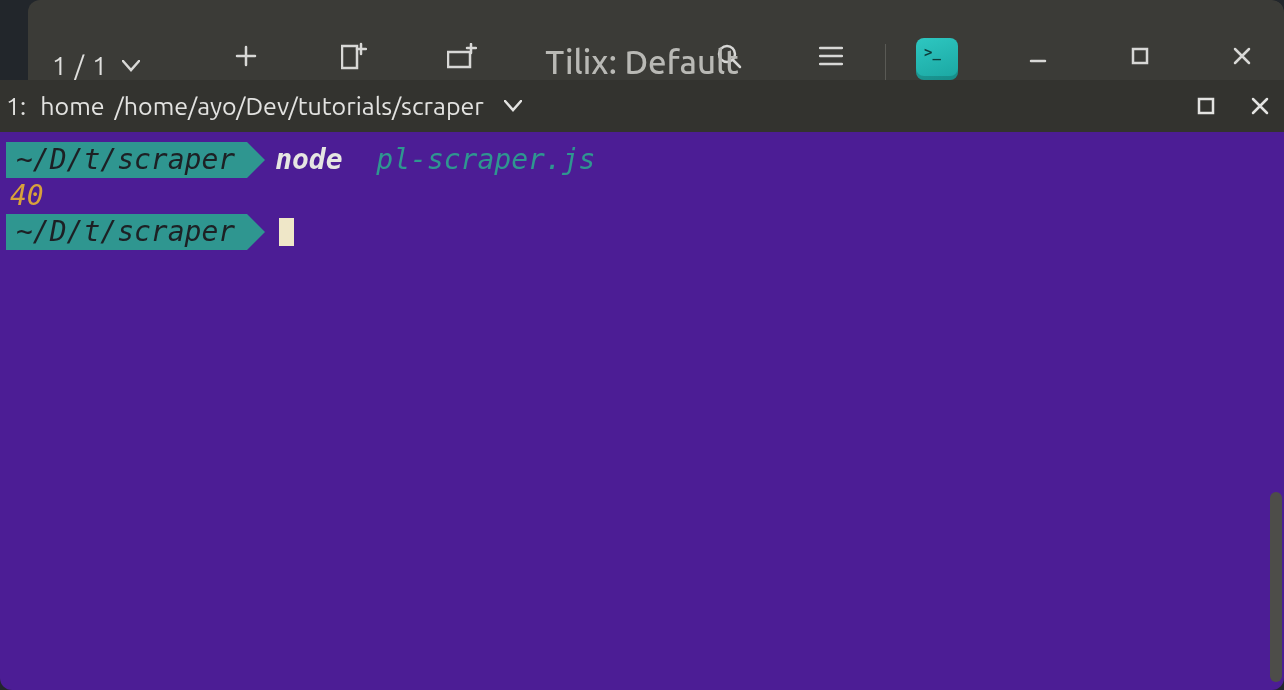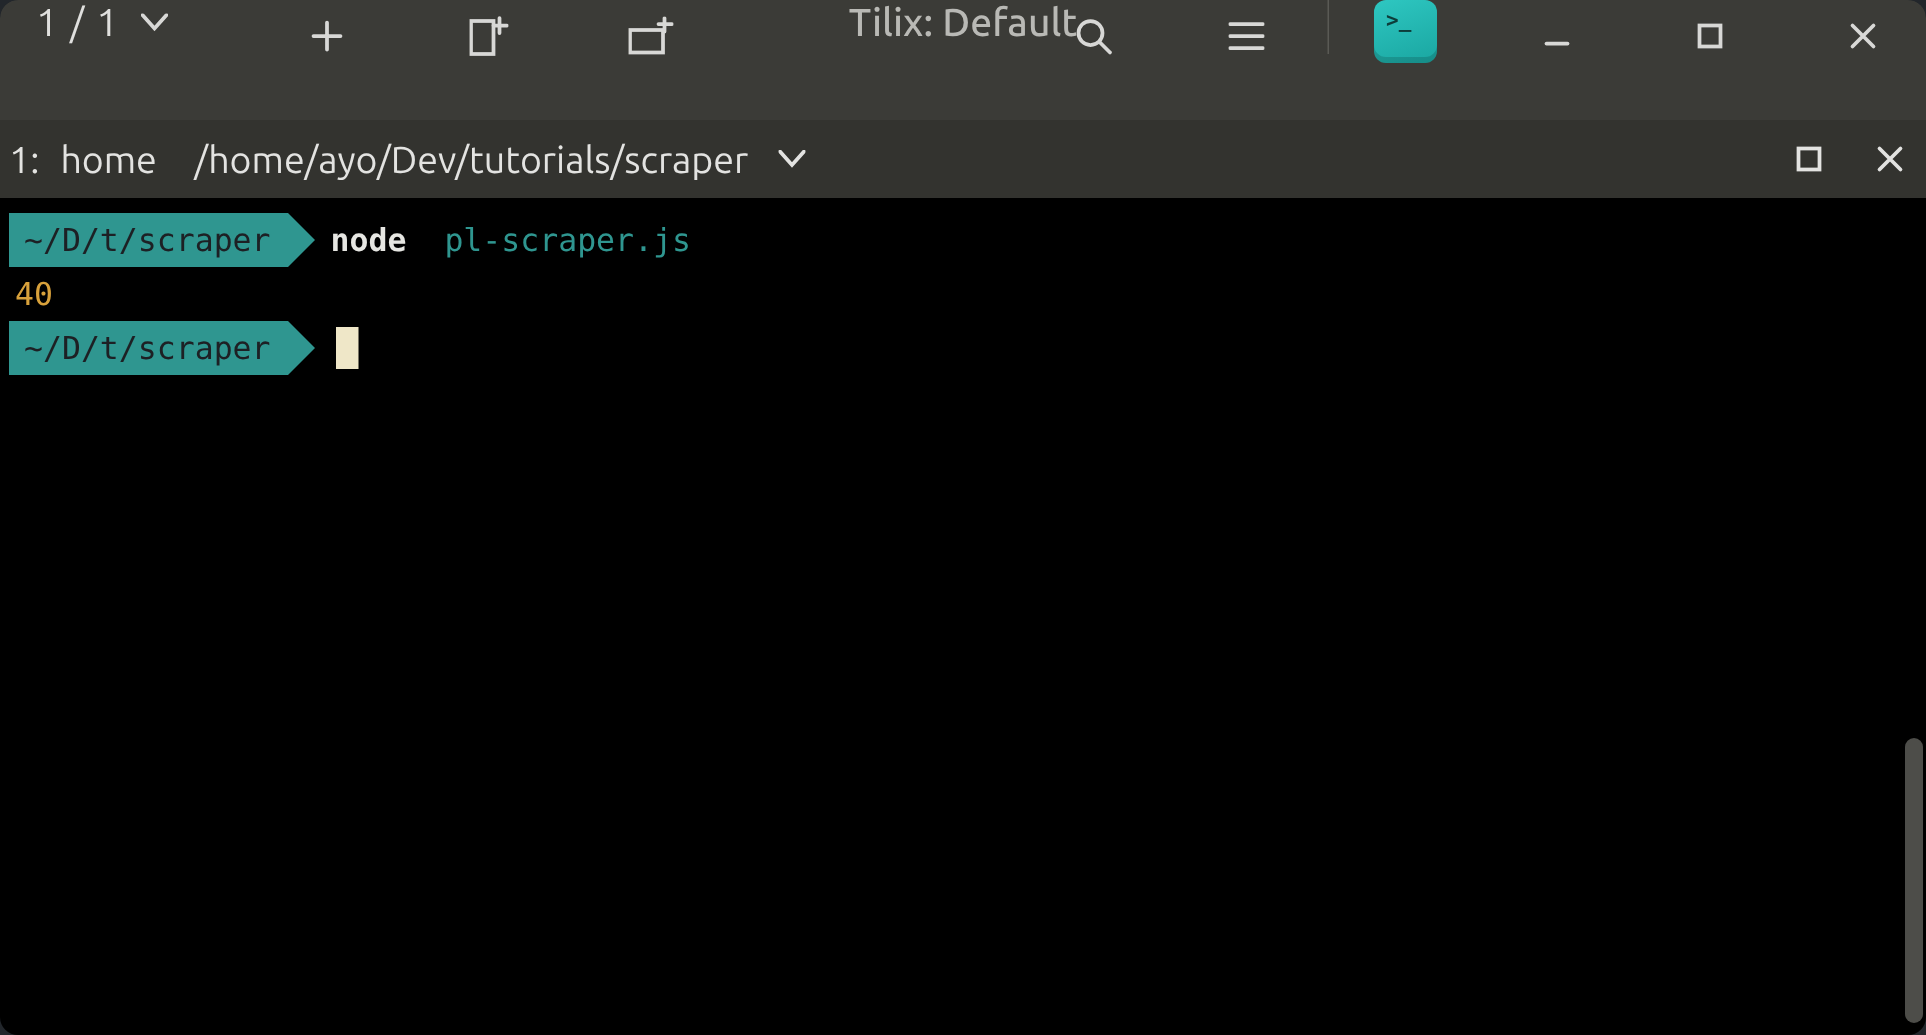--- a/index.html
+++ b/index.html
@@ -7,43 +7,44 @@
   body {
     font-family: "Ubuntu", "Cantarell", sans-serif;
     background: #22262b;
     color: #d8d8d6;
     border-radius: 12px;
   }
   .titlebar {
     height: 80px;
     background: #3b3b37;
     display: flex;
-    align-items: flex-start;
+    align-items: flex-end;
     padding: 0 18px;
     gap: 22px;
     border-radius: 12px 12px 0 0;
+    margin-left: 28px;
   }
   .session-counter {
     font-size: 26px;
     color: #e0e0de;
     letter-spacing: 1px;
     display: flex;
     align-items: center;
     padding: 0 6px;
   }
   .tb-btn {
     width: 48px; height: 48px;
     display: flex; align-items: center; justify-content: center;
     border-radius: 6px;
     cursor: pointer;
   }
   .tb-btn svg { display:block; }
   .titlebar .spacer { flex: 1; }
   .app-title {
-    font-size: 26px;
+    font-size: 33px;
     color: #b9b9b5;
     font-weight: 500;
     position: absolute;
     left: 50%;
     transform: translateX(-50%);
   }
   .tb-sep {
     width: 1px; height: 36px; background: #5a5a55; margin: 0 8px;
   }
   .taskbar-icon {
@@ -60,32 +61,33 @@
   .tabbar {
     height: 52px;
     background: #33332f;
     display: flex; align-items: center;
     padding: 0 10px 0 6px;
     font-size: 25px;
     color: #e3e3e1;
   }
   .tab-title { flex: 0 0 auto; display:flex; align-items:center; gap:10px; }
   .tab-title .sess-num { margin-right: 4px; }
-  .tab-path { margin-left: 15px; }
+  .tab-path { margin-left: 0; }
   .tab-dd { margin-left: 20px; display:flex; align-items:center; }
   .tab-right { margin-left:auto; display:flex; align-items:center; gap:26px; }
   .tab-iconbtn { width:28px; height:28px; display:flex; align-items:center; justify-content:center; cursor:pointer;}
   .terminal {
     padding: 10px 6px;
     font-family: "DejaVu Sans Mono","Menlo","Consolas",monospace;
-    font-size: 21px;
+    font-size: 28px;
     line-height: 36px;
-    background: #000000;
+    background: #4c1d95;
     height: calc(690px - 80px - 52px);
     position: relative;
+    font-style: italic;
   }
   .scrollbar-track {
     position:absolute; right:2px; top:360px; width:12px; height:190px;
     background:#4d4d49; border-radius:6px;
   }
   .prompt-line { display:flex; align-items:center; white-space:pre; }
   .prompt-chip {
     background:#2f9690;
     color:#1d2024;
     padding: 0 12px 0 10px;

